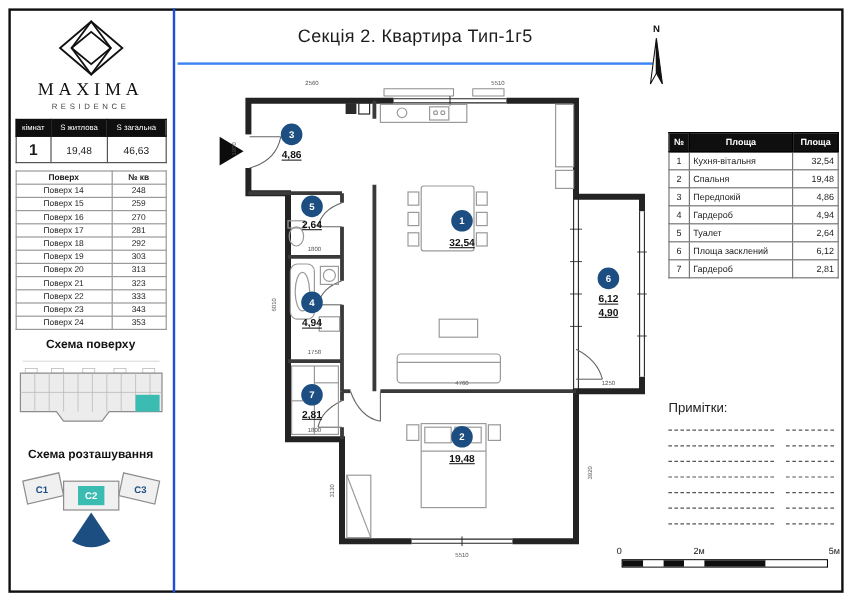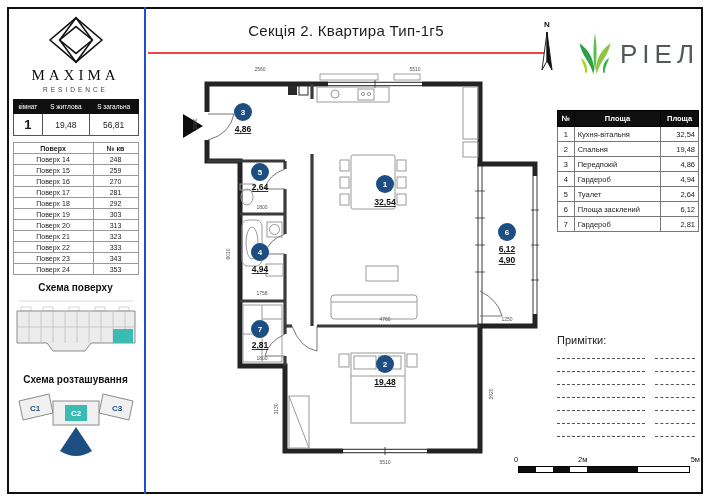--- a/index.html
+++ b/index.html
@@ -15,21 +15,21 @@
   .sum{width:126px;margin-top:6px}
   .sum th{background:#0f0f0f;color:#fff;font-size:6.5px;font-weight:normal;padding:3px 1px;border:1px solid #0f0f0f}
   .sum td{border:1px solid #555;text-align:center;font-size:8.5px;padding:3px 1px}
   .sum td.big{font-size:13px;font-weight:bold}
   .flr{width:126px;margin-top:6px}
   .flr th{font-size:7px;border:1px solid #999;padding:1.5px;font-weight:bold}
   .flr td{font-size:7px;border:1px solid #999;padding:1.5px 2px;text-align:center;color:#222}
   .scheme-label{font-size:10px;font-weight:bold;margin-top:7px;margin-bottom:2px;color:#111}
 
   
-  .title-row{position:absolute;left:148px;top:9px;width:396px;height:45px;display:flex;align-items:center;justify-content:center;border-bottom:2px solid #ef4444}
+  .title-row{position:absolute;left:148px;top:9px;width:396px;height:45px;display:flex;align-items:center;justify-content:center;border-bottom:2px solid #3b82f6}
   .title-row h1{font-size:15px;font-weight:normal;letter-spacing:.3px;color:#1c1c1c}
   .north{position:absolute;left:536px;top:18px;width:22px;height:60px}
   .riel{position:absolute;left:577px;top:24px;width:122px;height:60px;display:flex;align-items:center;gap:7px}
   .riel-text{font-size:26px;letter-spacing:5px;color:#53585c;font-weight:500}
 
   
   .plan{position:absolute;left:180px;top:64px;width:365px;height:408px}
   .rn{fill:#fff;font-size:8px;font-weight:bold;text-anchor:middle}
   .ra{fill:#111;font-size:8.5px;font-weight:bold;text-anchor:middle;text-decoration:underline}
   .dim{fill:#555;font-size:5px;text-anchor:middle}
@@ -72,21 +72,21 @@
     <table class="sum">
       <tbody>
           <tr>
         <th>кімнат</th>
         <th>S житлова</th>
         <th>S загальна</th>
       </tr>
       <tr>
         <td class="big">1</td>
         <td>19,48</td>
-        <td>56,81</td>
+        <td>46,63</td>
       </tr>
     </tbody>
       </table>
 
     <table class="flr">
       <tbody>
           <tr>
         <th>Поверх</th>
         <th>№ кв</th>
       </tr>
@@ -181,30 +181,20 @@
   <div class="title-row">
     <h1>Секція 2. Квартира Тип-1г5</h1>
   </div>
 
   <svg class="north" viewBox="0 0 22 60">
     <text x="11" y="9" font-size="8" font-weight="bold" fill="#111" text-anchor="middle">N</text>
     <polygon points="11,14 6,52 11,43" fill="#fff" stroke="#111" stroke-width="0.9"></polygon>
     <polygon points="11,14 16,52 11,43" fill="#111" stroke="#111" stroke-width="0.9"></polygon>
   </svg>
 
-  <div class="riel">
-    <svg width="42" height="52" viewBox="0 0 44 54">
-      <path d="M20,52 C16,36 6,30 3,14 C13,21 19,30 21,44 Z" fill="#2e9e49"></path>
-      <path d="M24,52 C28,36 38,30 41,14 C31,21 25,30 23,44 Z" fill="#8dc63f"></path>
-      <path d="M22,48 C19,30 20,14 22,2 C24,14 25,30 22,48 Z" fill="#5bbf4e"></path>
-      <path d="M10,50 C10,42 6,38 5,32 C11,36 13,42 12,50 Z" fill="#a6d71c"></path>
-      <path d="M34,50 C34,42 38,38 39,32 C33,36 31,42 32,50 Z" fill="#35b34a"></path>
-    </svg>
-    <div class="riel-text">РІЕЛ</div>
-  </div>
 
   <svg class="plan" viewBox="0 0 365 408">
 
     <g>
       <path d="M27,20 H300 V100 H355 V262 H300 V387 H105 V302 H60 V97 H27 Z" fill="#ffffff" stroke="#232323" stroke-width="5"></path>
 
       <g stroke="#3a3a3a" stroke-width="3.2" fill="none">
         <path d="M132,20 V35"></path>
           <path d="M132,90 V262"></path>
         <path d="M27,97 H105"></path>

